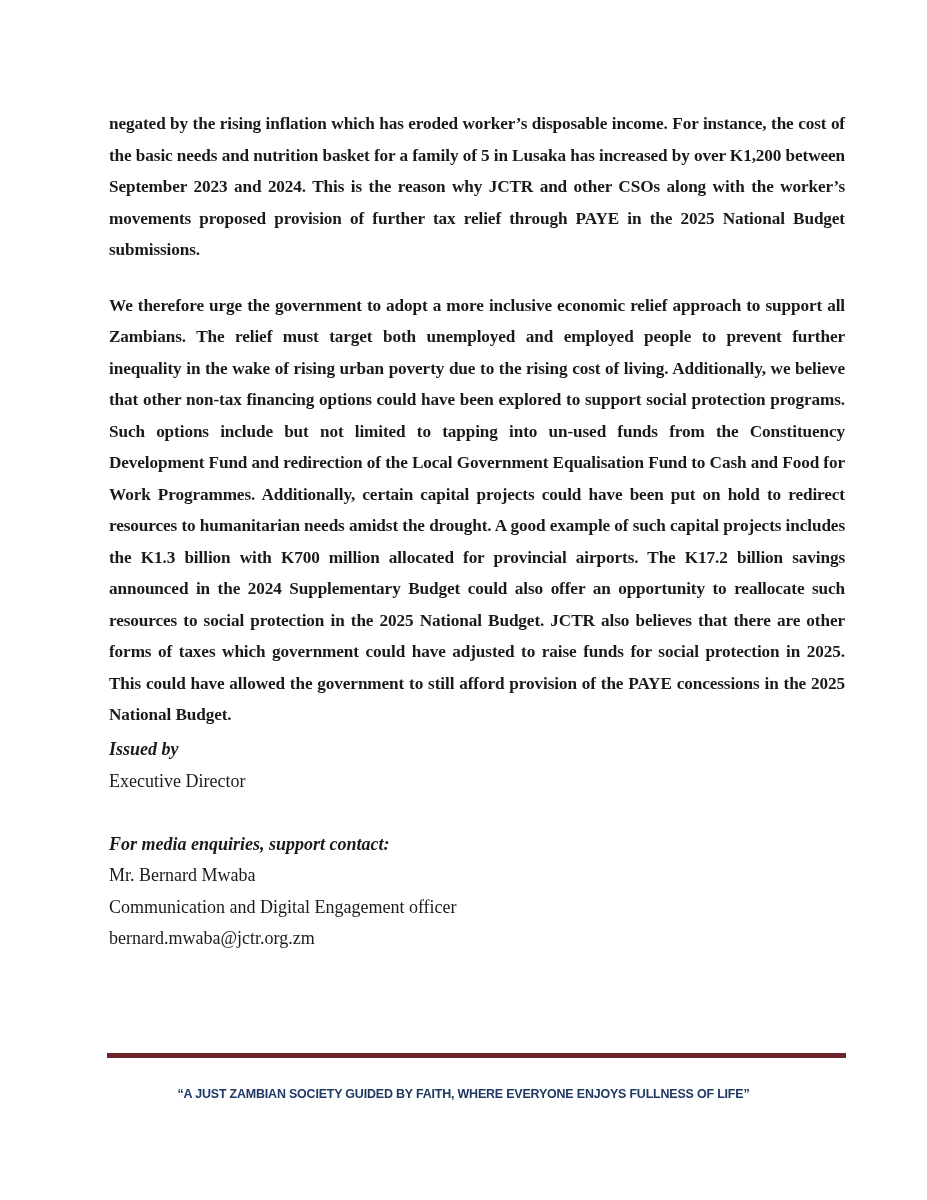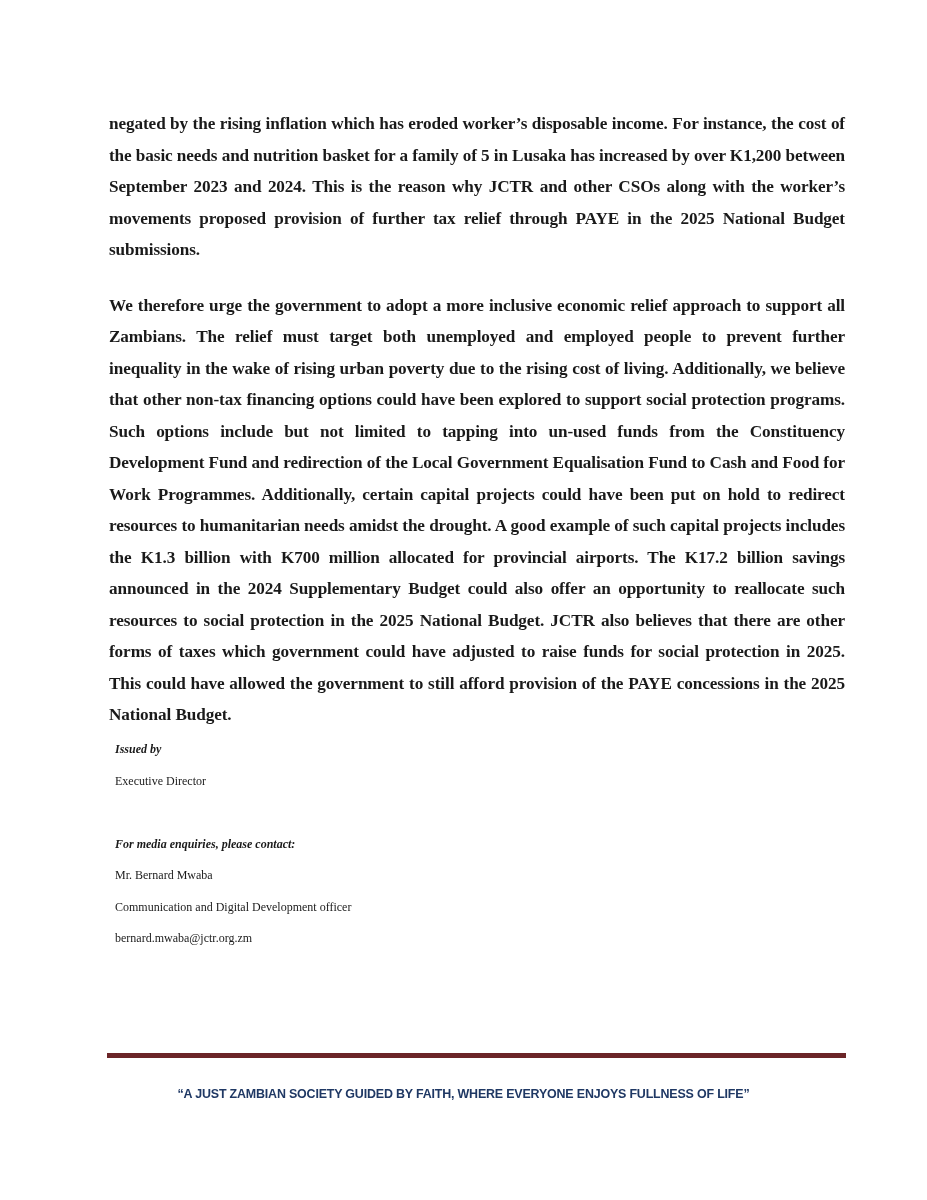--- a/index.html
+++ b/index.html
@@ -7,21 +7,21 @@
       width: 927px; height: 1200px; position: relative; overflow: hidden;
       font-family: "Liberation Serif", "DejaVu Serif", serif;
       color: #1a1a1a;
     }
     .page { position: absolute; left: 109px; top: 108px; width: 736px; }
     .para {
       font-size: 17.2px; line-height: 31.5px; text-align: justify;
       margin: 0; letter-spacing: -0.1px; font-weight: bold;
     }
     .para + .para { margin-top: 24px; }
-    .sig { position: absolute; left: 109px; top: 734px; width: 500px; font-size: 12px; line-height: 31.5px; margin-left: 6px; }
+    .sig { position: absolute; left: 109px; top: 734px; width: 500px; font-size: 18px; line-height: 31.5px; }
     .sig .line { display: block; height: 31.5px; white-space: nowrap; }
     .sig .bi { font-weight: bold; font-style: italic; }
     .sig .gap { height: 31.5px; }
     .rule {
       position: absolute; left: 107px; top: 1053px; width: 739px; height: 5px;
       background: #6b2528;
     }
     .motto {
       position: absolute; left: 0; top: 1086px; width: 927px; text-align: center;
       font-family: "Liberation Sans", "DejaVu Sans", sans-serif; font-weight: bold;
@@ -34,20 +34,20 @@
 
 <div class="page">
   <p class="para">negated by the rising inflation which has eroded worker’s disposable income. For instance, the cost of the basic needs and nutrition basket for a family of 5 in Lusaka has increased by over K1,200 between September 2023 and 2024.  This is the reason why JCTR and other CSOs along with the worker’s movements proposed provision of further tax relief through PAYE in the 2025 National Budget submissions.</p>
   <p class="para">We therefore urge the government to adopt a more inclusive economic relief approach to support all Zambians. The relief must target both unemployed and employed people to prevent further inequality in the wake of rising urban poverty due to the rising cost of living. Additionally, we believe that other non-tax financing options could have been explored to support social protection programs. Such options include but not limited to tapping into un-used funds from the Constituency Development Fund and redirection of the Local Government Equalisation Fund to Cash and Food for Work Programmes. Additionally, certain capital projects could have been put on hold to redirect resources to humanitarian needs amidst the drought. A good example of such capital projects includes the K1.3 billion with K700 million allocated for provincial airports. The K17.2 billion savings announced in the 2024 Supplementary Budget could also offer an opportunity to reallocate such resources to social protection in the 2025 National Budget.  JCTR also believes that there are other forms of taxes which government could have adjusted to raise funds for social protection in 2025.  This could have allowed the government to still afford provision of the PAYE concessions in the 2025 National Budget.</p>
 </div>
 
 <div class="sig">
   <span class="line bi">Issued by</span>
   <span class="line">Executive Director</span>
   <span class="line gap"></span>
-  <span class="line bi">For media enquiries, please contact:</span>
+  <span class="line bi">For media enquiries, support contact:</span>
   <span class="line">Mr. Bernard Mwaba</span>
-  <span class="line">Communication and Digital Development officer</span>
+  <span class="line">Communication and Digital Engagement officer</span>
   <span class="line">bernard.mwaba@jctr.org.zm</span>
 </div>
 
 <div class="rule"></div>
 <div class="motto">“A JUST ZAMBIAN SOCIETY GUIDED BY FAITH, WHERE EVERYONE ENJOYS FULLNESS OF LIFE”</div>
 
 </body></html>

